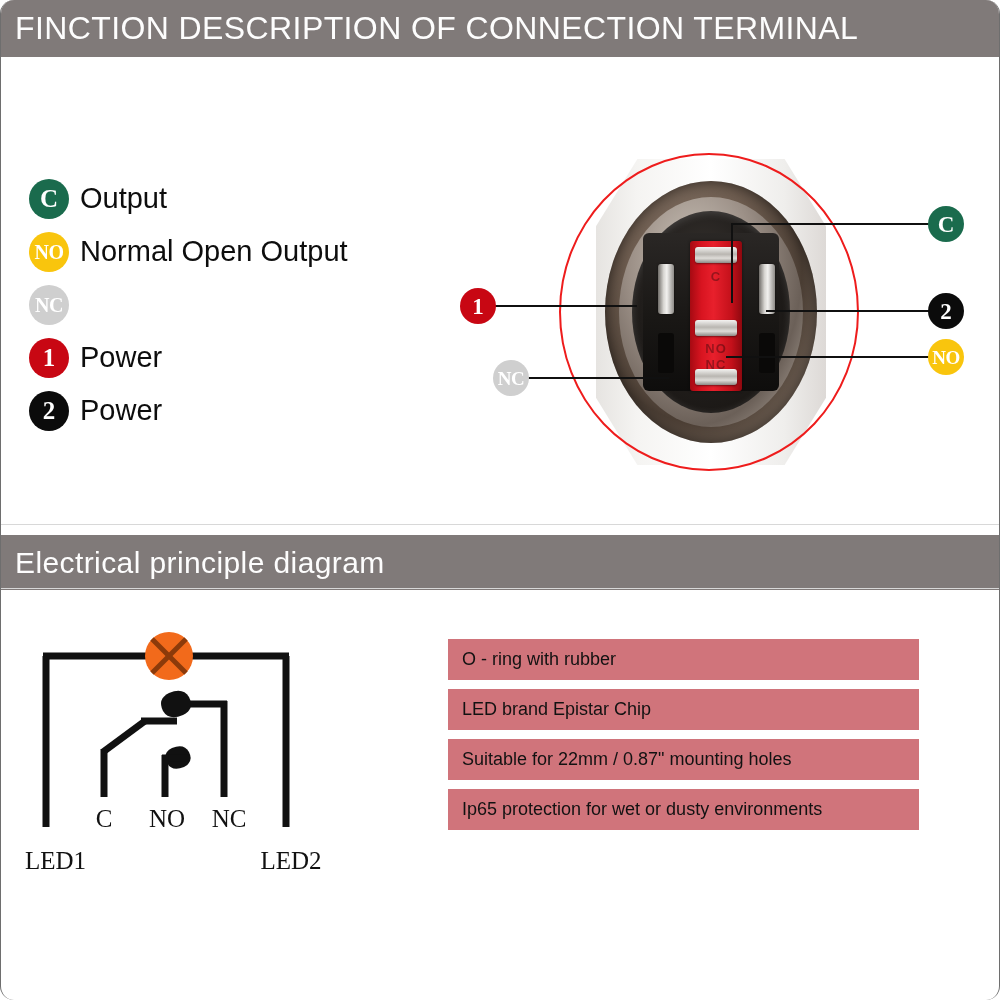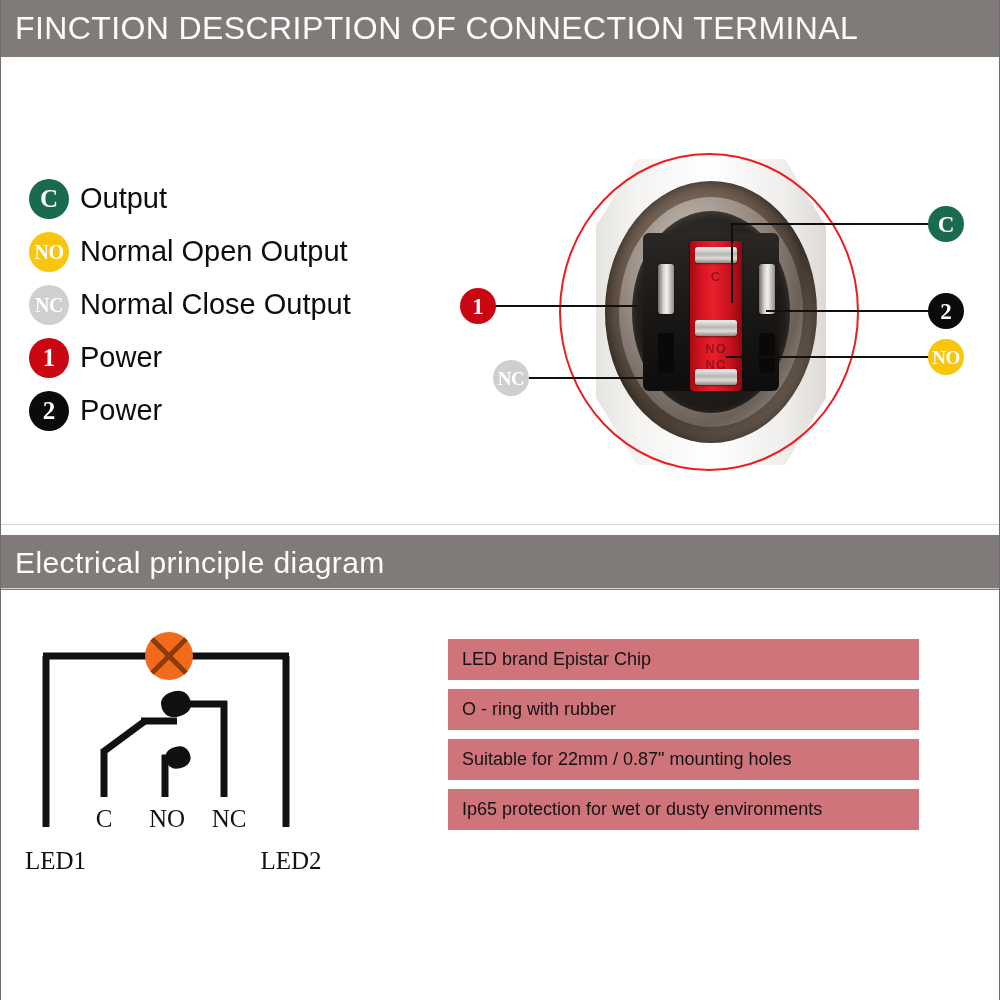--- a/index.html
+++ b/index.html
@@ -12,20 +12,21 @@
   }
   #page {
     position: relative;
     width: 1000px;
     height: 1000px;
     background: #ffffff;
     overflow: hidden;
     border-left: 1px solid #6e6e6e;
     border-right: 1px solid #6e6e6e;
     box-sizing: border-box;
+    border-radius: 14px;
   }
 
   
   .section-header {
     position: absolute;
     left: 0;
     width: 1000px;
     background: #807a79;
     display: flex;
     align-items: center;
@@ -307,21 +308,20 @@
       <div class="legend-label">Output</div>
     </div>
 
     <div class="legend-row">
       <div class="badge bg-yellow two-char">NO</div>
       <div class="legend-label">Normal Open Output</div>
     </div>
 
     <div class="legend-row">
       <div class="badge bg-gray two-char">NC</div>
-      <div class="legend-label">Normal Close Output</div>
     </div>
 
     <div class="legend-row">
       <div class="badge bg-red">1</div>
       <div class="legend-label">Power</div>
     </div>
 
     <div class="legend-row">
       <div class="badge bg-black">2</div>
       <div class="legend-label">Power</div>
@@ -413,24 +413,24 @@
       <text x="148" y="212" font-family="Liberation Serif, serif" font-size="25" fill="#111" text-anchor="middle">NO</text>
       <text x="210" y="212" font-family="Liberation Serif, serif" font-size="25" fill="#111" text-anchor="middle">NC</text>
 
       <text x="6" y="254" font-family="Liberation Serif, serif" font-size="25" fill="#111">LED1</text>
       <text x="272" y="254" font-family="Liberation Serif, serif" font-size="25" fill="#111" text-anchor="middle">LED2</text>
     </svg>
   </div>
 
   <div id="features">
     <div class="feature-bar">
+      <span class="feature-text">O - ring with rubber</span>
+    </div>
+    <div class="feature-bar">
       <span class="feature-text">LED brand Epistar Chip</span>
-    </div>
-    <div class="feature-bar">
-      <span class="feature-text">O - ring with rubber</span>
     </div>
     <div class="feature-bar">
       <span class="feature-text">Suitable for 22mm / 0.87" mounting holes</span>
     </div>
     <div class="feature-bar">
       <span class="feature-text">Ip65 protection for wet or dusty environments</span>
     </div>
   </div>
 
 </div>

